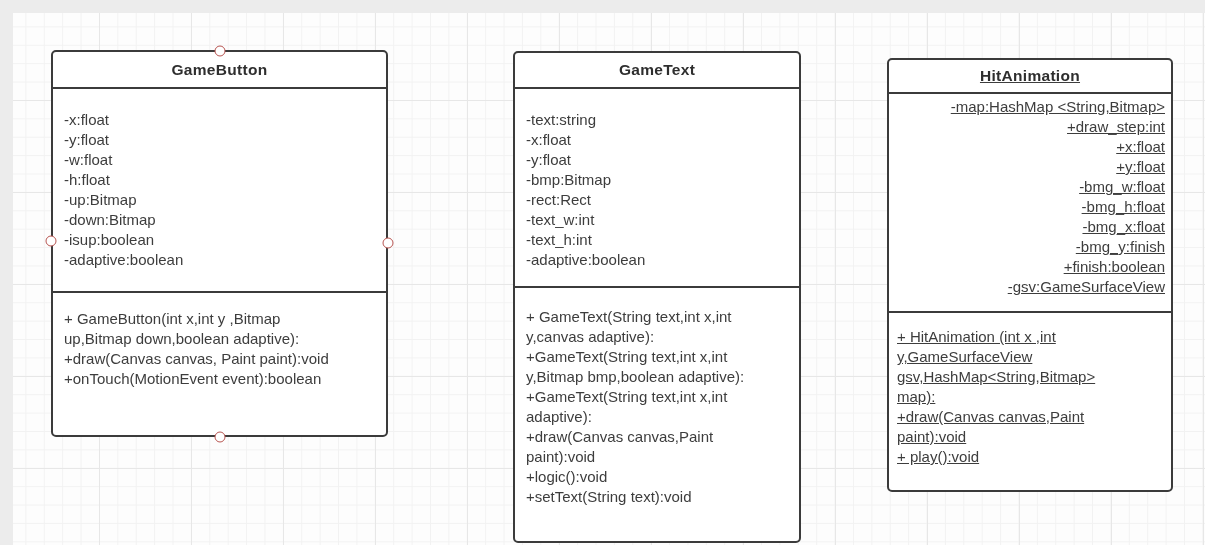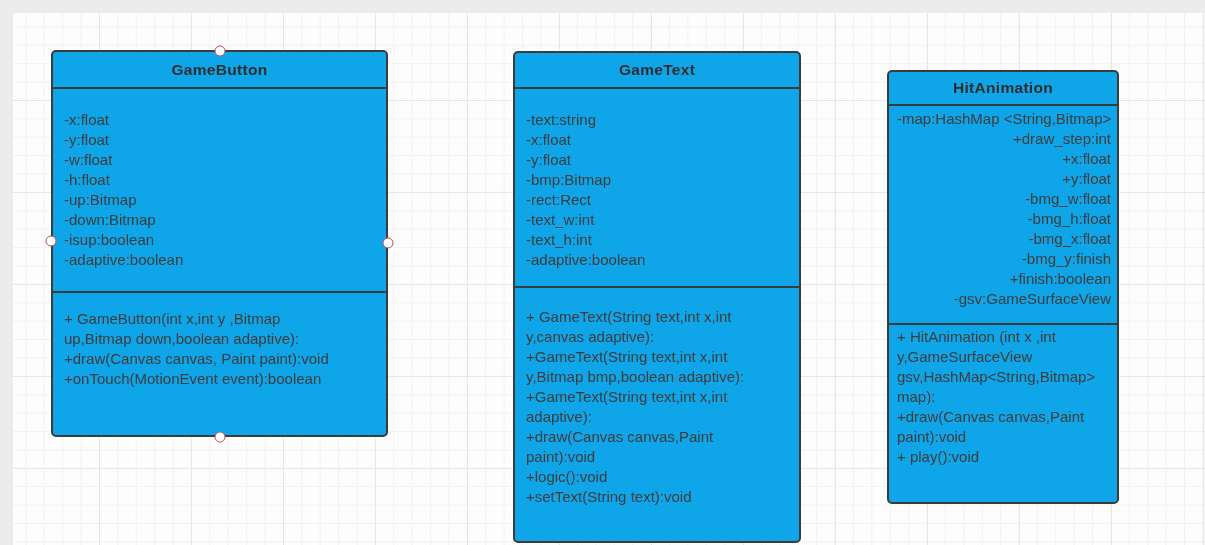--- a/index.html
+++ b/index.html
@@ -30,21 +30,21 @@
       linear-gradient(to right, var(--grid-minor, #f2f2f2) 1px, transparent 1px),
       linear-gradient(to bottom, var(--grid-minor, #f2f2f2) 1px, transparent 1px);
     background-size: 92px 92px, 92px 92px, 18.4px 18.4px, 18.4px 18.4px;
     background-position: -6px -5px;
   }
 
   .uml-class {
     position: absolute;
     display: flex;
     flex-direction: column;
-    background: #0ea5e9;
+    background: #ffffff;
     border: 2px solid var(--box-border, #3b3b3b);
     border-radius: 5px;
     color: var(--text-color, #3d3d3d);
     font-size: 15px;
   }
 
   .uml-title {
     flex: 0 0 auto;
     display: flex;
     align-items: center;
@@ -75,24 +75,24 @@
   #class-gamebutton .uml-attrs   { height: 204px; padding: 21px 10px 0 11px; }
   #class-gamebutton .uml-methods { padding: 16px 10px 0 11px; }
 
   
   #class-gametext { left: 513px; top: 51px; width: 288px; height: 492px; }
   #class-gametext .uml-title   { height: 36px; }
   #class-gametext .uml-attrs   { height: 199px; padding: 21px 8px 12px 11px; }
   #class-gametext .uml-methods { padding: 19px 8px 0 11px; }
 
   
-  #class-hitanimation { left: 887px; top: 70px; width: 232px; height: 434px; }
+  #class-hitanimation { left: 887px; top: 58px; width: 286px; height: 434px; text-decoration: underline; }
   #class-hitanimation .uml-title   { height: 34px; }
   #class-hitanimation .uml-attrs   { height: 219px; padding: 3px 6px 0 8px; text-align: right; }
-  #class-hitanimation .uml-methods { padding: 2px 6px 0 8px; }
+  #class-hitanimation .uml-methods { padding: 14px 6px 0 8px; }
 
   
   .handle {
     position: absolute;
     width: 11px;
     height: 11px;
     border-radius: 50%;
     background: #ffffff;
     border: 1.5px solid var(--handle-accent, #b85450);
     transform: translate(-50%, -50%);

